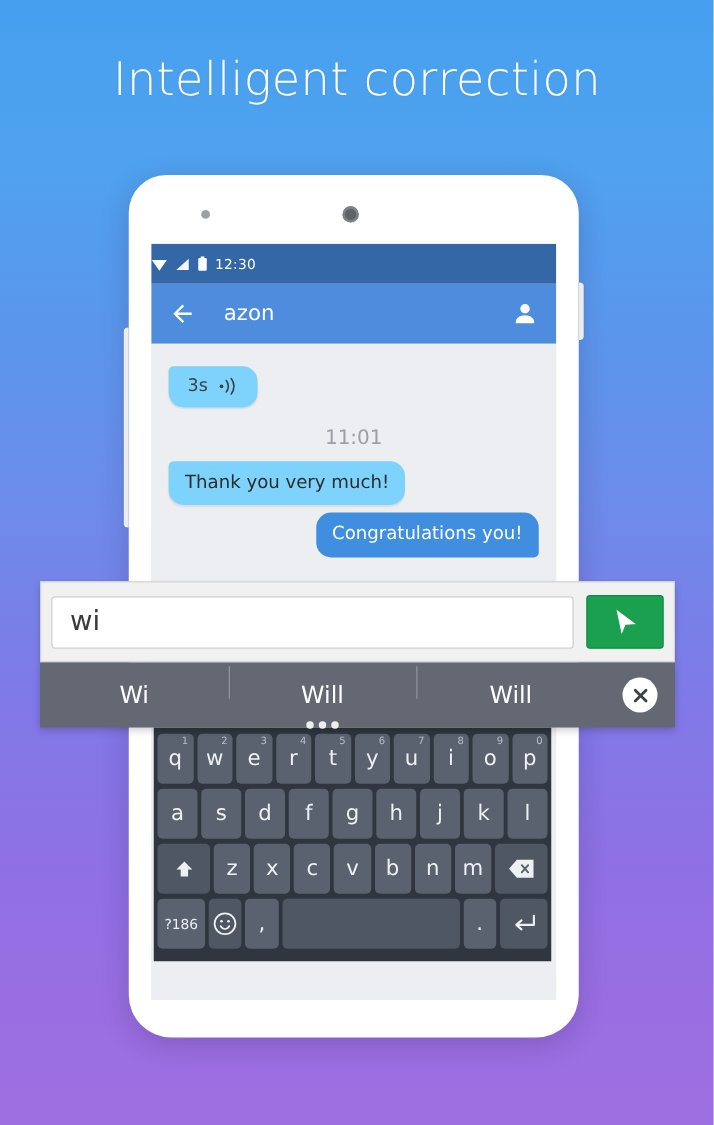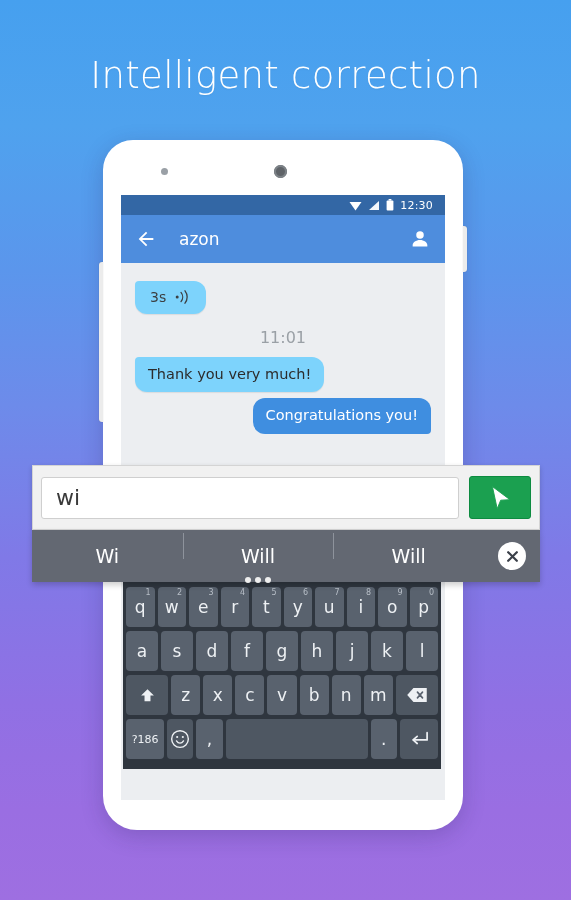--- a/index.html
+++ b/index.html
@@ -23,21 +23,21 @@
         #8079e7 62%,
         #9070e4 78%,
         #9a6ee2 90%,
         #9e6fe1 100%);
     overflow: hidden;
   }
 
   
   #headline {
     position: absolute;
-    top: 54px;
+    top: 42px;
     left: 0;
     width: 571px;
     text-align: center;
     color: #ffffff;
     font-size: 37px;
     font-weight: 300;
     letter-spacing: 0.3px;
     font-family: "DejaVu Sans", sans-serif;
     text-shadow: 0 1px 2px rgba(0,0,0,.05);
   }
@@ -98,26 +98,26 @@
     left: 18px;
     top: 55px;
     width: 324px;
     height: 605px;
     background: #eceef1;
     overflow: hidden;
   }
 
   
   #statusbar {
-    height: 20px;
+    height: 32px;
     background: #3367a5;
     display: flex;
     align-items: center;
-    justify-content: flex-end;
-    padding-right: 12px;
+    justify-content: flex-start;
+    padding-right: 24px;
     gap: 6px;
   }
   #statusbar .sb-icon { display: block; }
   #clock {
     color: #ffffff;
     font-size: 11px;
     letter-spacing: .2px;
     font-family: "DejaVu Sans", sans-serif;
   }
 

